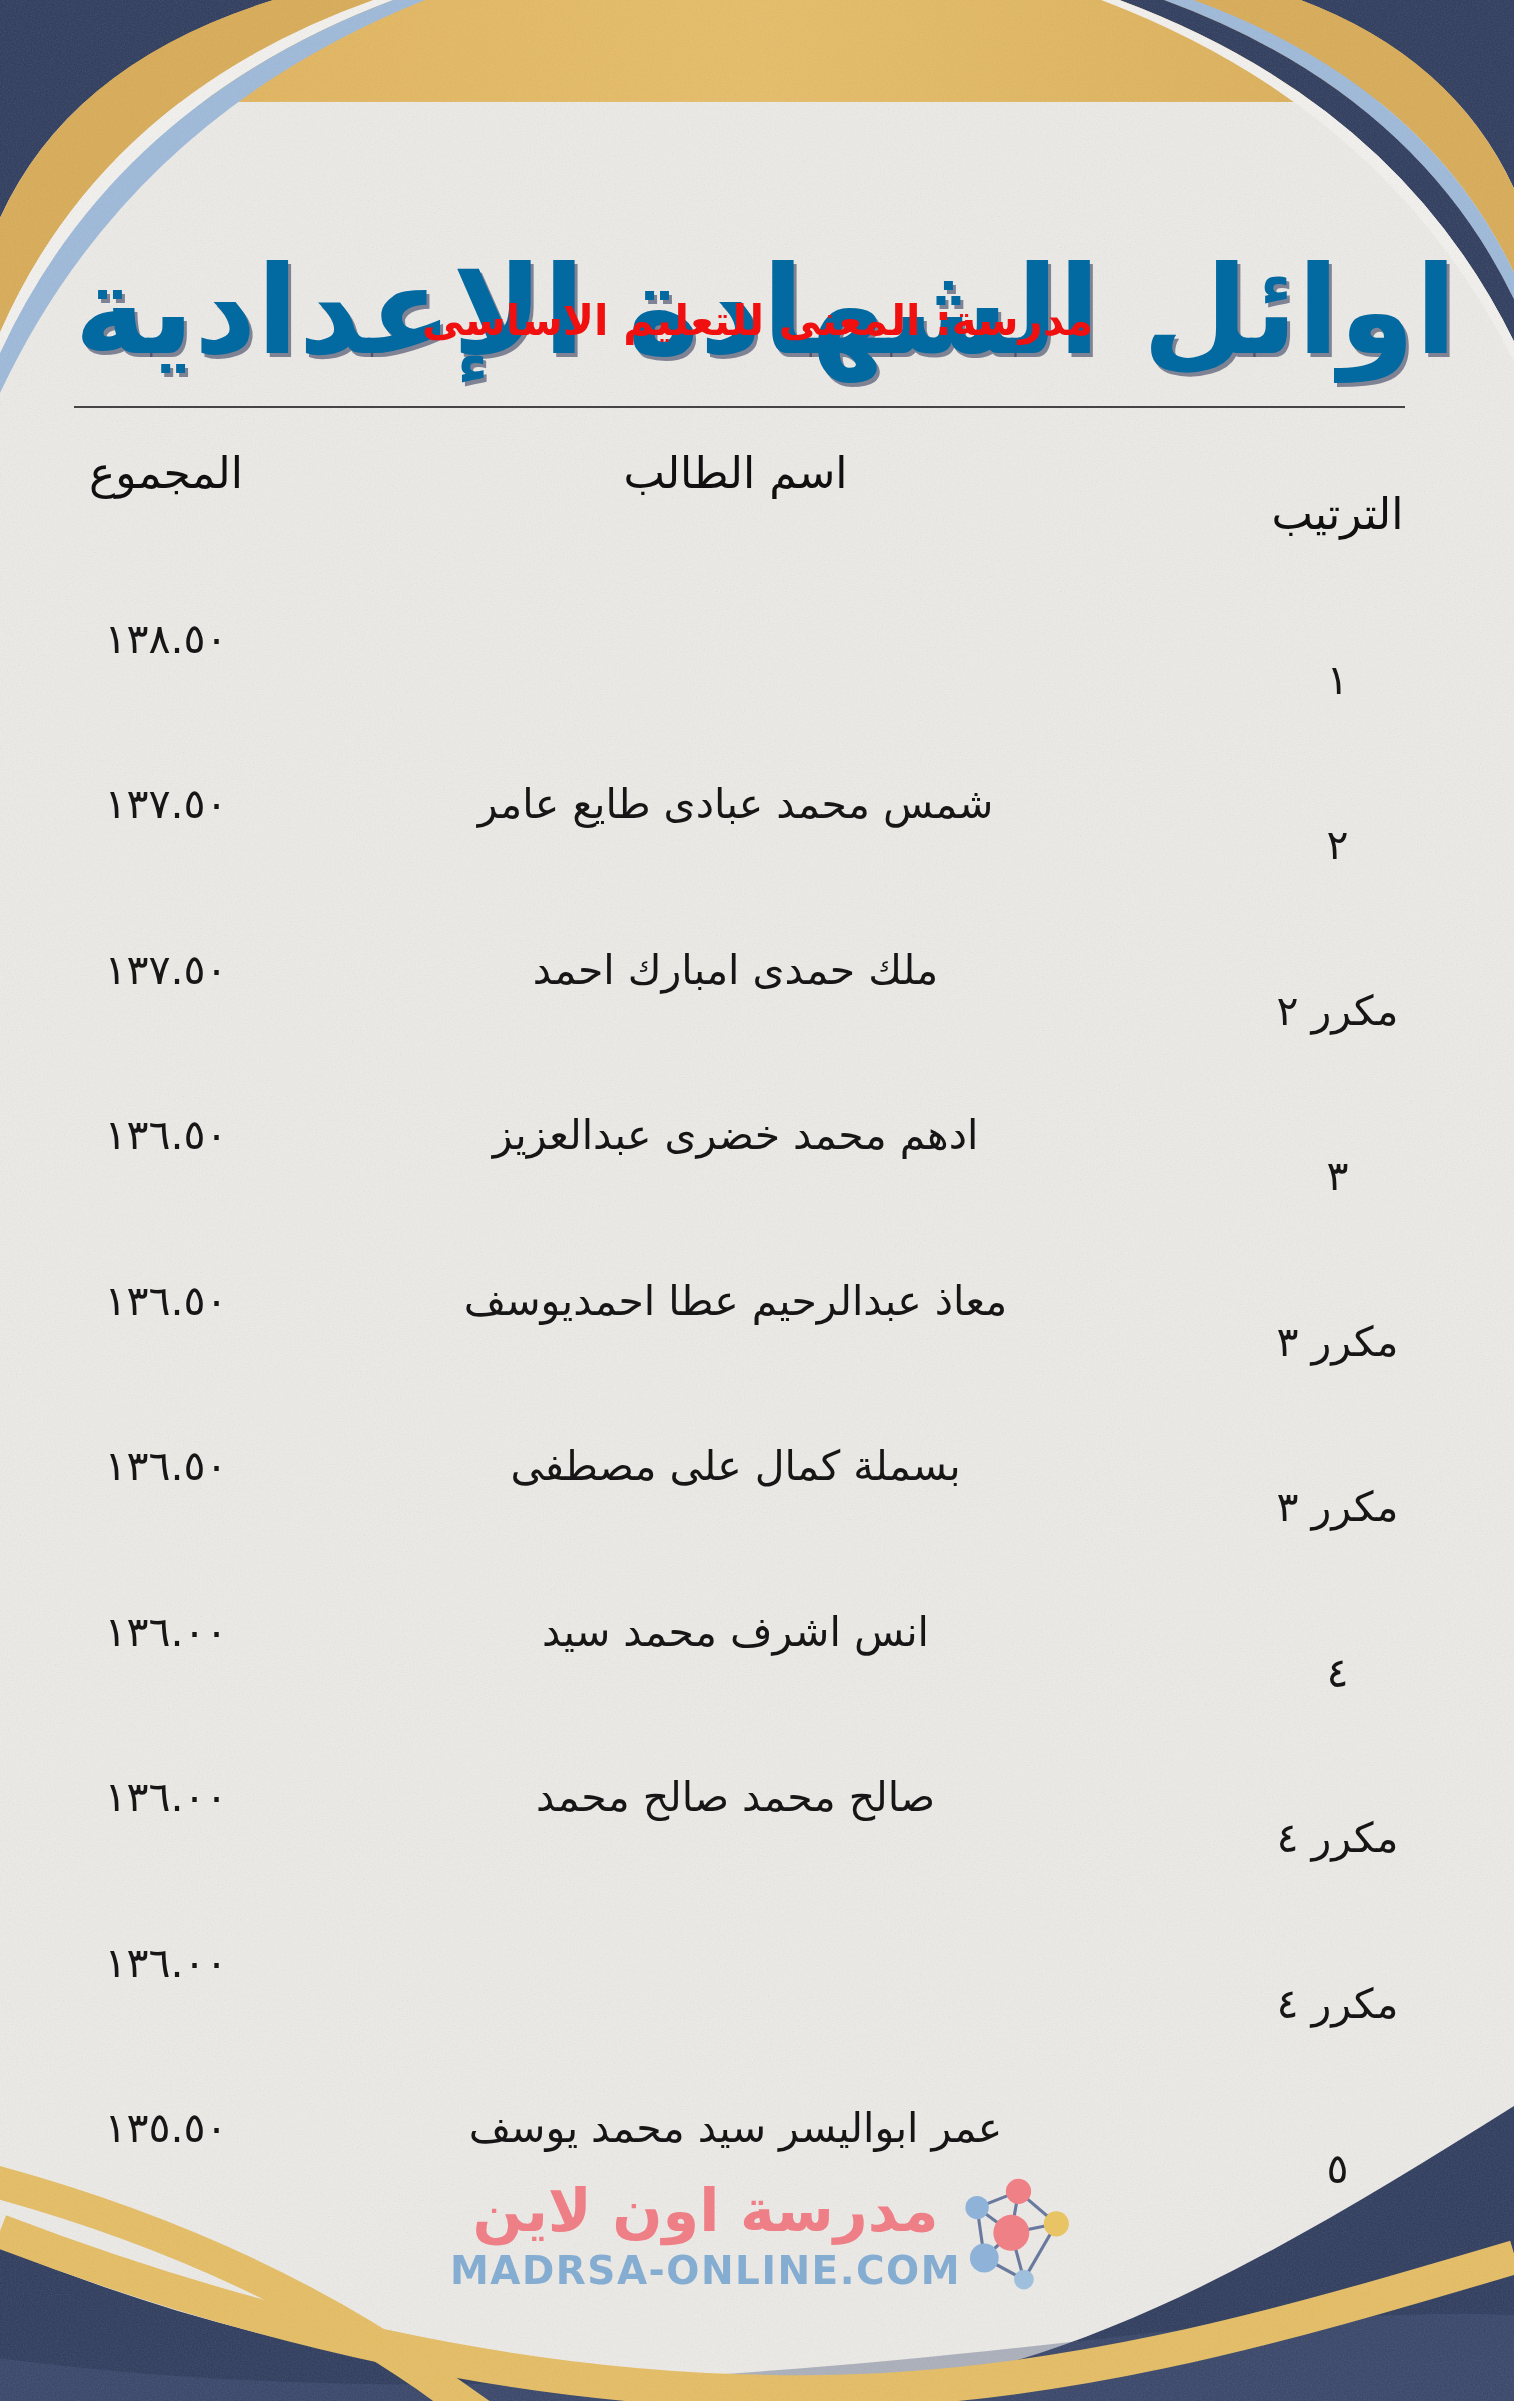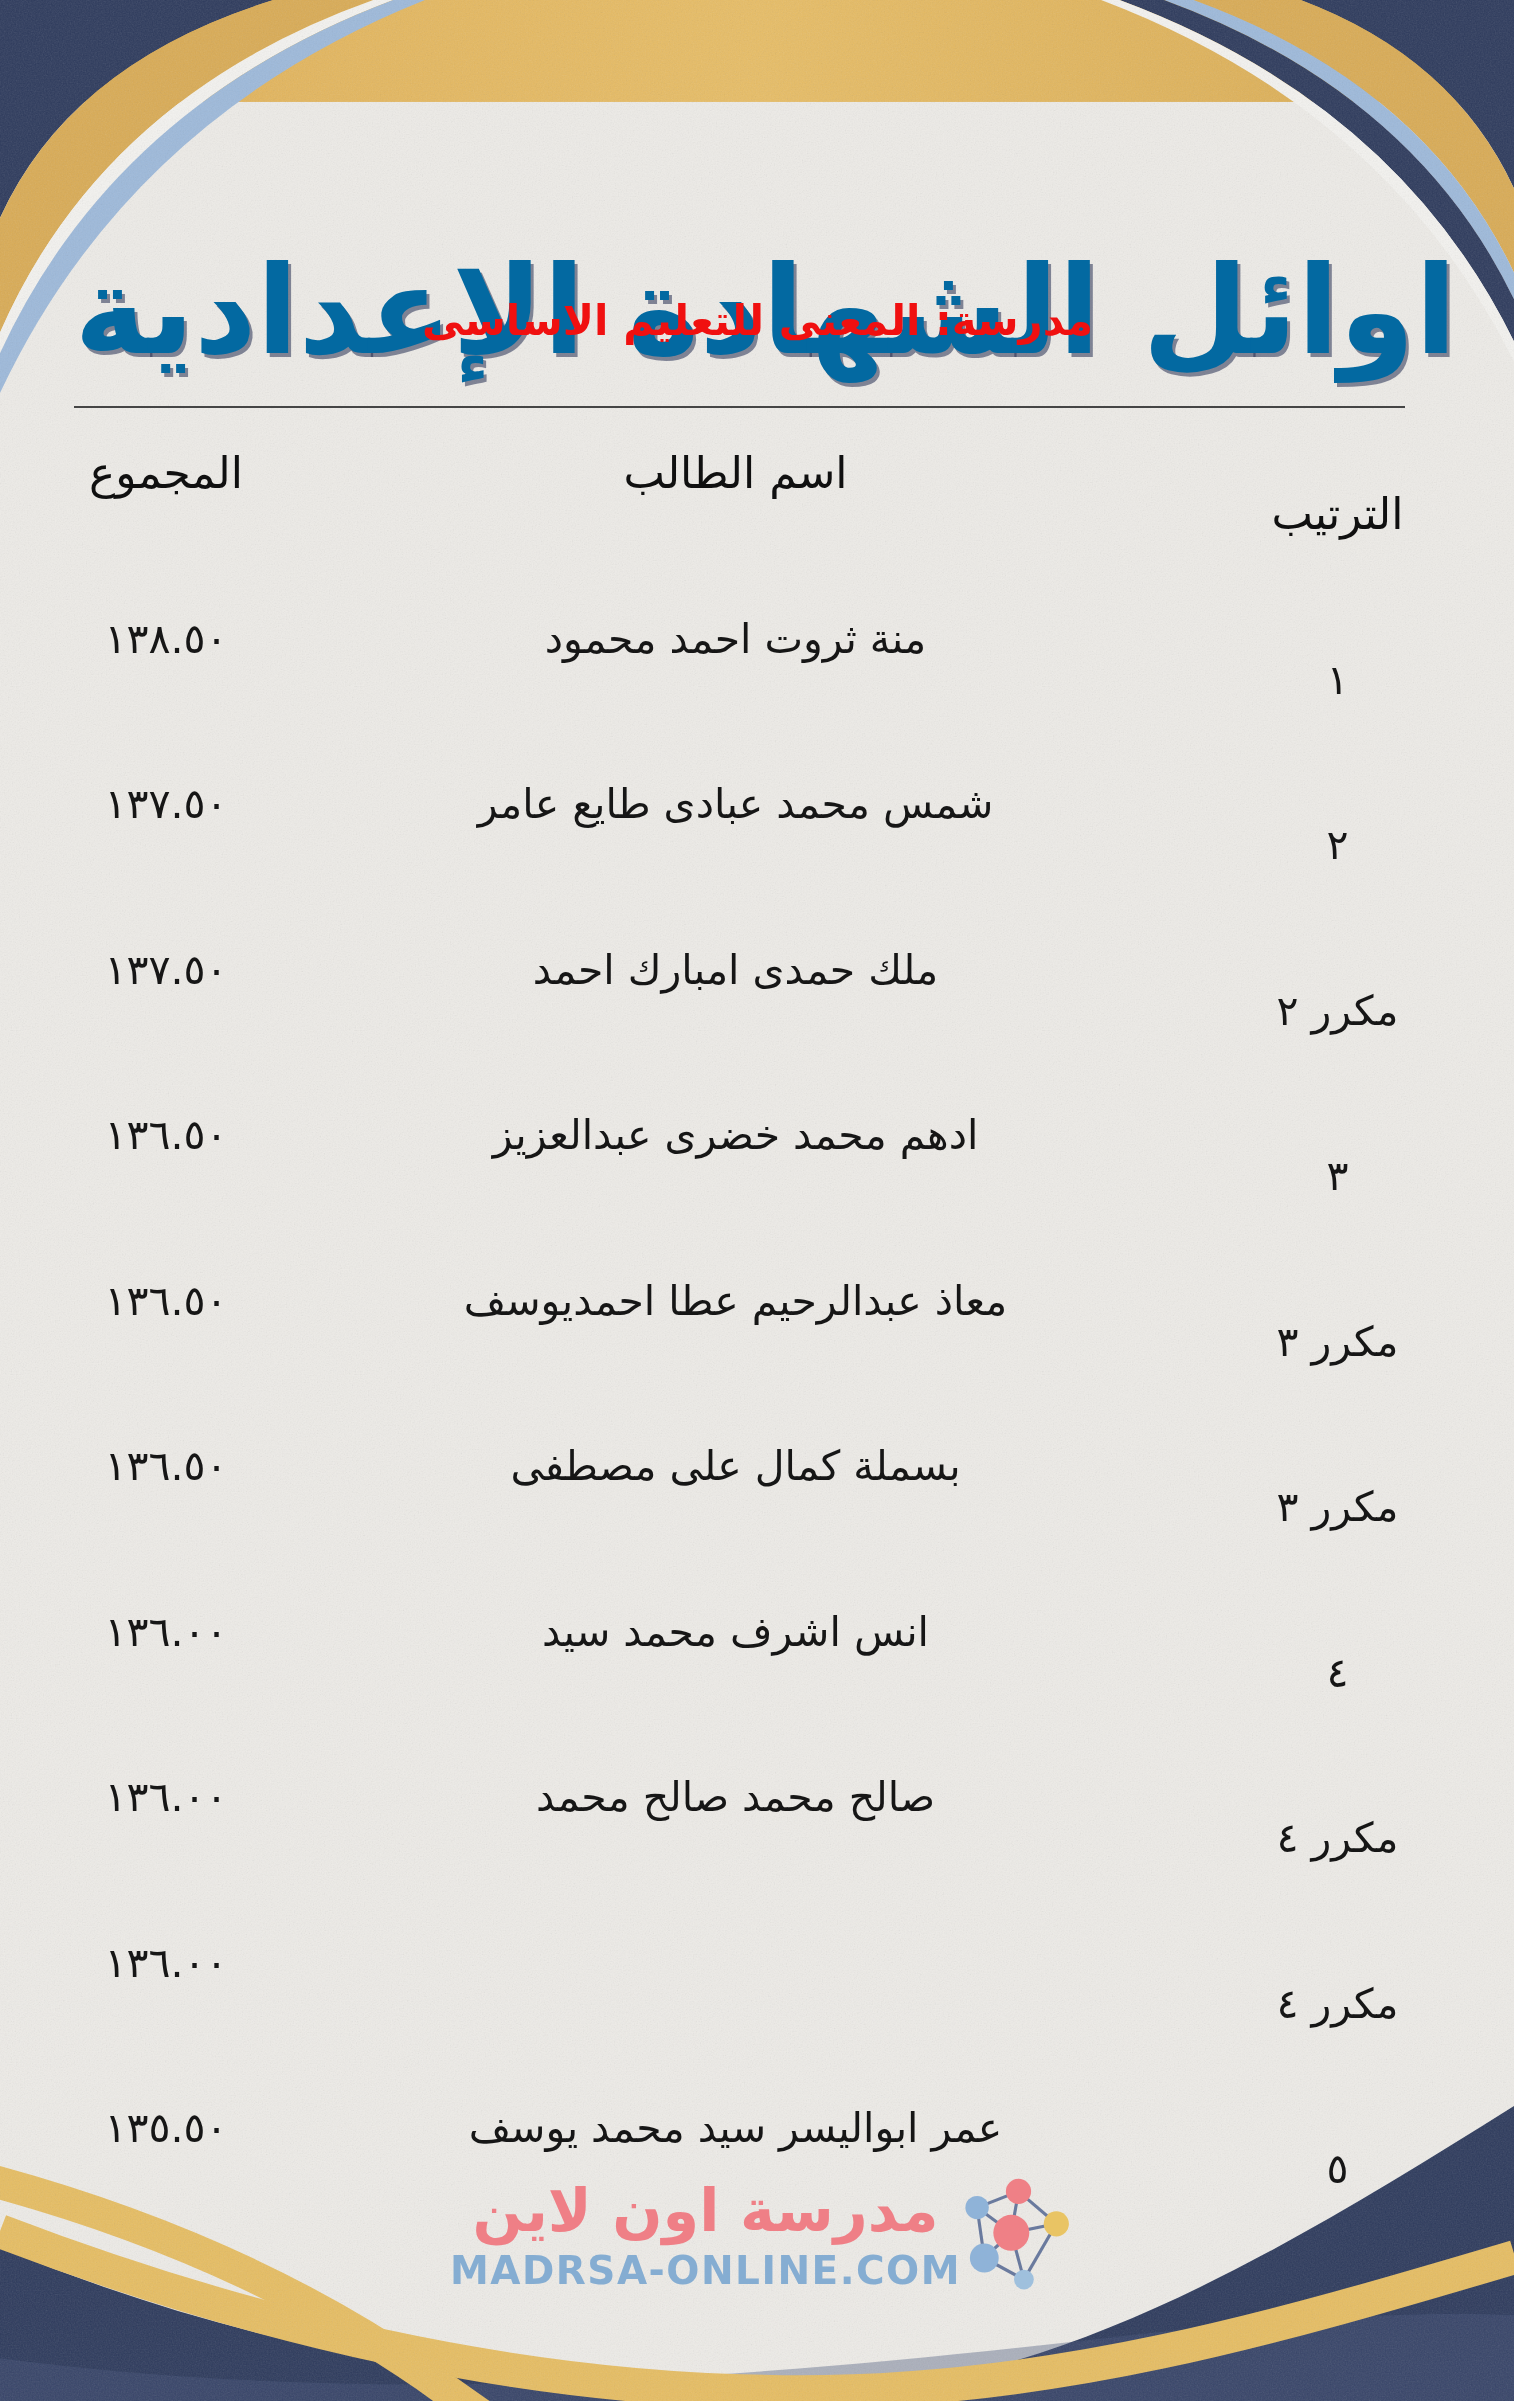--- a/index.html
+++ b/index.html
@@ -110,21 +110,20 @@
 
   <div>
     <div class="row thead" style="top:443px">
       <span class="cell rank">الترتيب</span>
       <span class="cell name">اسم الطالب</span>
       <span class="cell total">المجموع</span>
     </div>
 
     <div class="row" style="top:610px">
       <span class="cell rank">١</span>
-      <span class="cell name">منة ثروت احمد محمود</span>
       <span class="cell total">١٣٨.٥٠</span>
     </div>
     <div class="row" style="top:775px">
       <span class="cell rank">٢</span>
       <span class="cell name">شمس محمد عبادى طايع عامر</span>
       <span class="cell total">١٣٧.٥٠</span>
     </div>
     <div class="row" style="top:941px">
       <span class="cell rank">مكرر ٢</span>
       <span class="cell name">ملك حمدى امبارك احمد</span>

